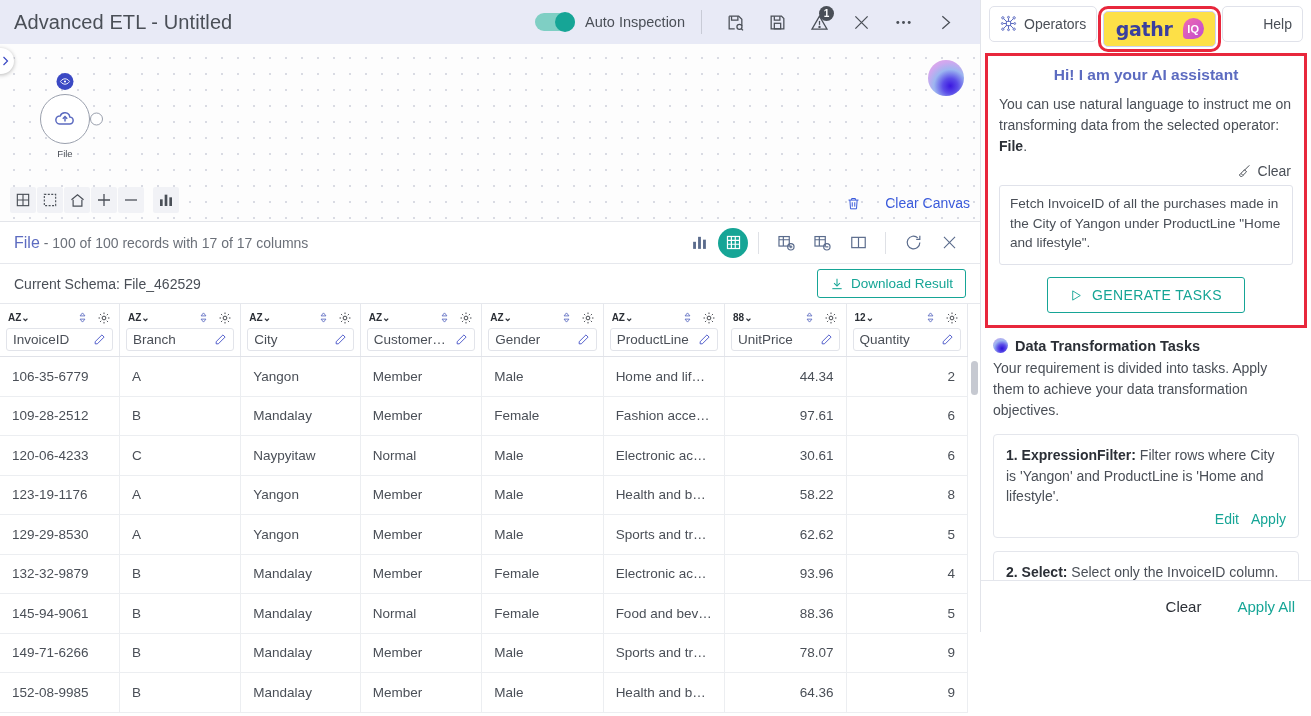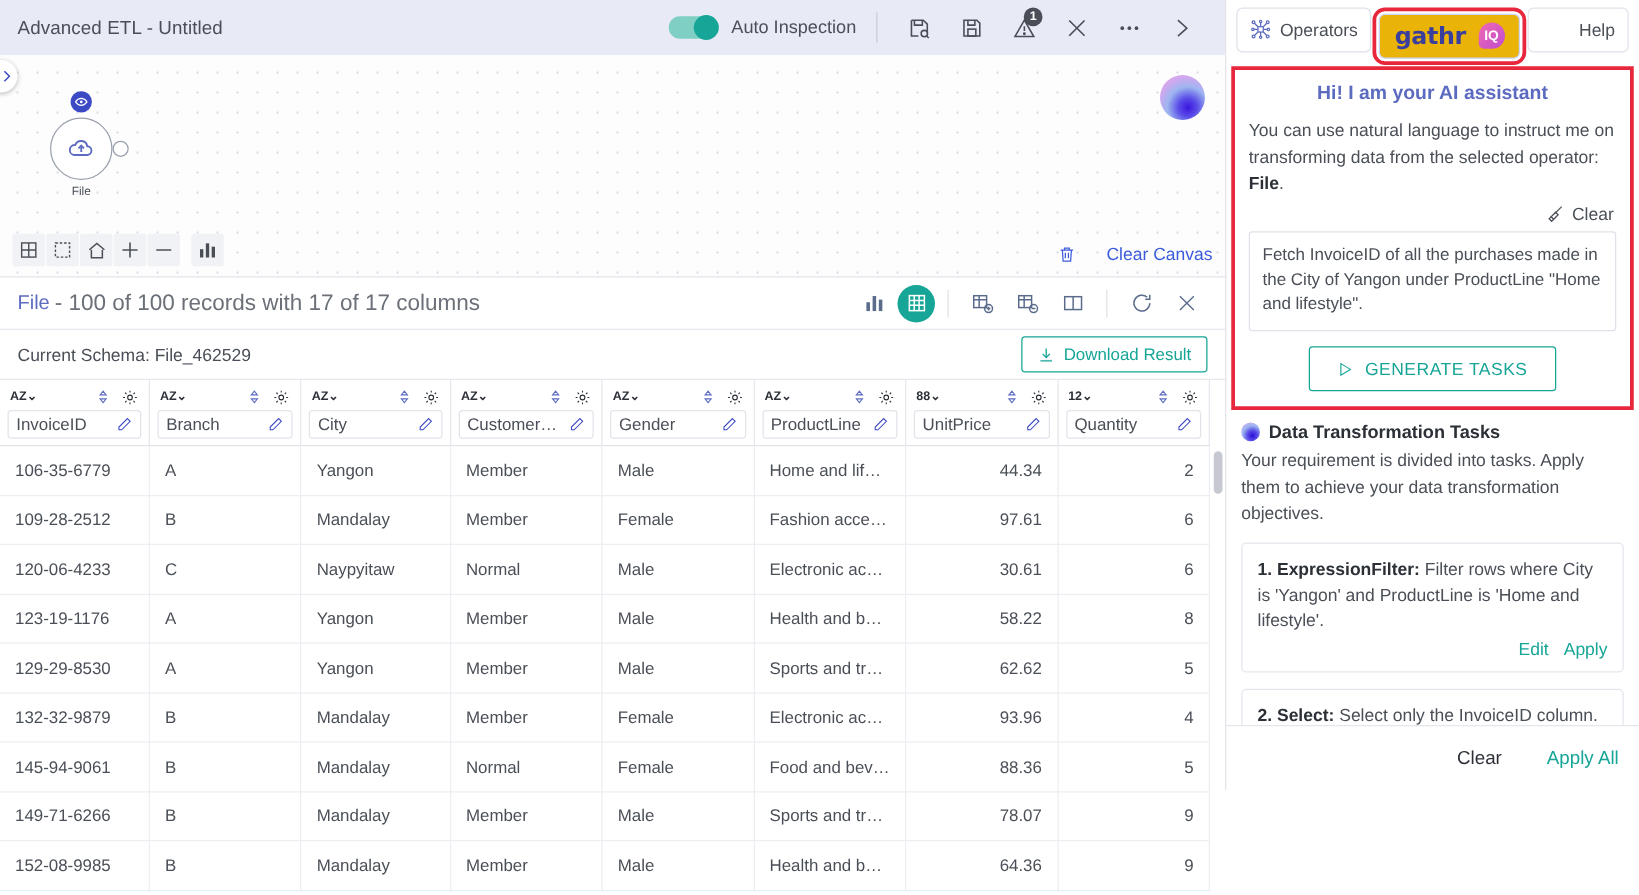--- a/index.html
+++ b/index.html
@@ -14,21 +14,21 @@
   #app { position: relative; width: 1311px; height: 716px; display: flex; }
 
   
   #left { width: 980px; height: 716px; position: relative; display: flex; flex-direction: column; background:#fff; }
 
   
   #topbar {
     height: 44px; background: #e8eaf6; display: flex; align-items: center;
     padding: 0 14px; flex: 0 0 44px; position: relative;
   }
-  #app-title { font-size: 15px; color: #4a4f57; letter-spacing: .1px; }
+  #app-title { font-size: 20px; color: #4a4f57; letter-spacing: .1px; }
   #topbar-right { margin-left:auto; display:flex; align-items:center; gap: 0; }
   .toggle {
     width: 40px; height: 18px; border-radius: 9px; background: #7fcfc4; position: relative;
     cursor: pointer; flex: 0 0 40px;
   }
   .toggle::after {
     content:""; position:absolute; right: 0px; top: -1px; width: 20px; height: 20px;
     border-radius: 50%; background:#16a596;
   }
   #auto-insp-label { font-size: 14.5px; color:#4a4f57; margin-left: 10px; margin-right: 14px; }
@@ -89,21 +89,21 @@
   #ai-orb {
     position:absolute; right: 16px; top: 16px; width: 36px; height: 36px; border-radius: 50%;
     background: radial-gradient(circle at 62% 72%, #3b17e0 0%, #5b4de8 22%, #9db6f0 48%, #cfa8ef 70%, #f0a8e0 100%);
     cursor: pointer;
   }
 
   
   #result-head { height: 42px; flex:0 0 42px; display:flex; align-items:center; padding: 0 14px;
                  border-bottom: 1px solid #e6e8ed; position: relative;}
   #res-title { font-size: 16px; color:#5c6bc0; }
-  #res-sub { font-size: 18px; color:#6b7079; margin-left: 4px; }
+  #res-sub { font-size: 14px; color:#6b7079; margin-left: 4px; }
   #res-tools { margin-left:auto; display:flex; align-items:center; gap: 2px; }
   .rtool { width: 34px; height: 34px; display:flex; align-items:center; justify-content:center;
            color:#5a6b8c; cursor:pointer; }
   .rtool.active { background:#16a596; border-radius:50%; color:#fff; width: 30px; height: 30px; }
   .rsep { width:1px; height:22px; background:#dfe1e6; margin: 0 8px; }
 
   
   #schema-bar { height: 40px; flex: 0 0 40px; display:flex; align-items:center; padding: 0 14px;
                 border-bottom: 1px solid #e6e8ed; }
   #schema-text { font-size: 14px; color:#4a4f57; }
@@ -135,21 +135,21 @@
 
   
   #right { width: 331px; height: 632px; border-left: 1px solid #e2e4ea; background:#fff;
            display:flex; flex-direction:column; position: relative; }
   #right-tabs { height: 47px; flex:0 0 47px; display:flex; align-items:center; gap: 6px;
                 padding: 5px 8px; }
   .rtab { height: 36px; border: 1px solid #e0e2ea; border-radius: 5px; display:flex;
           align-items:center; justify-content:center; gap: 7px; font-size: 14px;
           color:#4a4f57; cursor:pointer; background:#fff; padding: 0 10px; }
   #tab-operators { flex: 0 0 auto; }
-  #tab-gathriq { background:#eab308; border-color:#ccd3f7; flex: 1 1 auto;
+  #tab-gathriq { background:#fde047; border-color:#ccd3f7; flex: 1 1 auto;
                  outline: 3px solid #e8273c; outline-offset: 2px; margin-top: 10px; }
   .gathr-word { font-size: 19px; color:#3a3f9e; font-weight: bold; letter-spacing:-0.3px;
                 font-family:"DejaVu Sans", sans-serif; }
   .gathr-bubble { width: 21px; height: 21px; border-radius: 50% 50% 50% 4px;
                   background: linear-gradient(135deg,#f06ab0,#c04bd0); color:#fff;
                   font-size: 11px; display:flex; align-items:center; justify-content:center;
                   font-weight:bold; margin-left:3px; }
   #tab-help { flex: 0 0 auto; padding-left: 40px; }
 
   #ai-box { margin: 6px 4px 0 4px; border: 3px solid #e8273c; padding: 10px 11px 12px 11px; }

